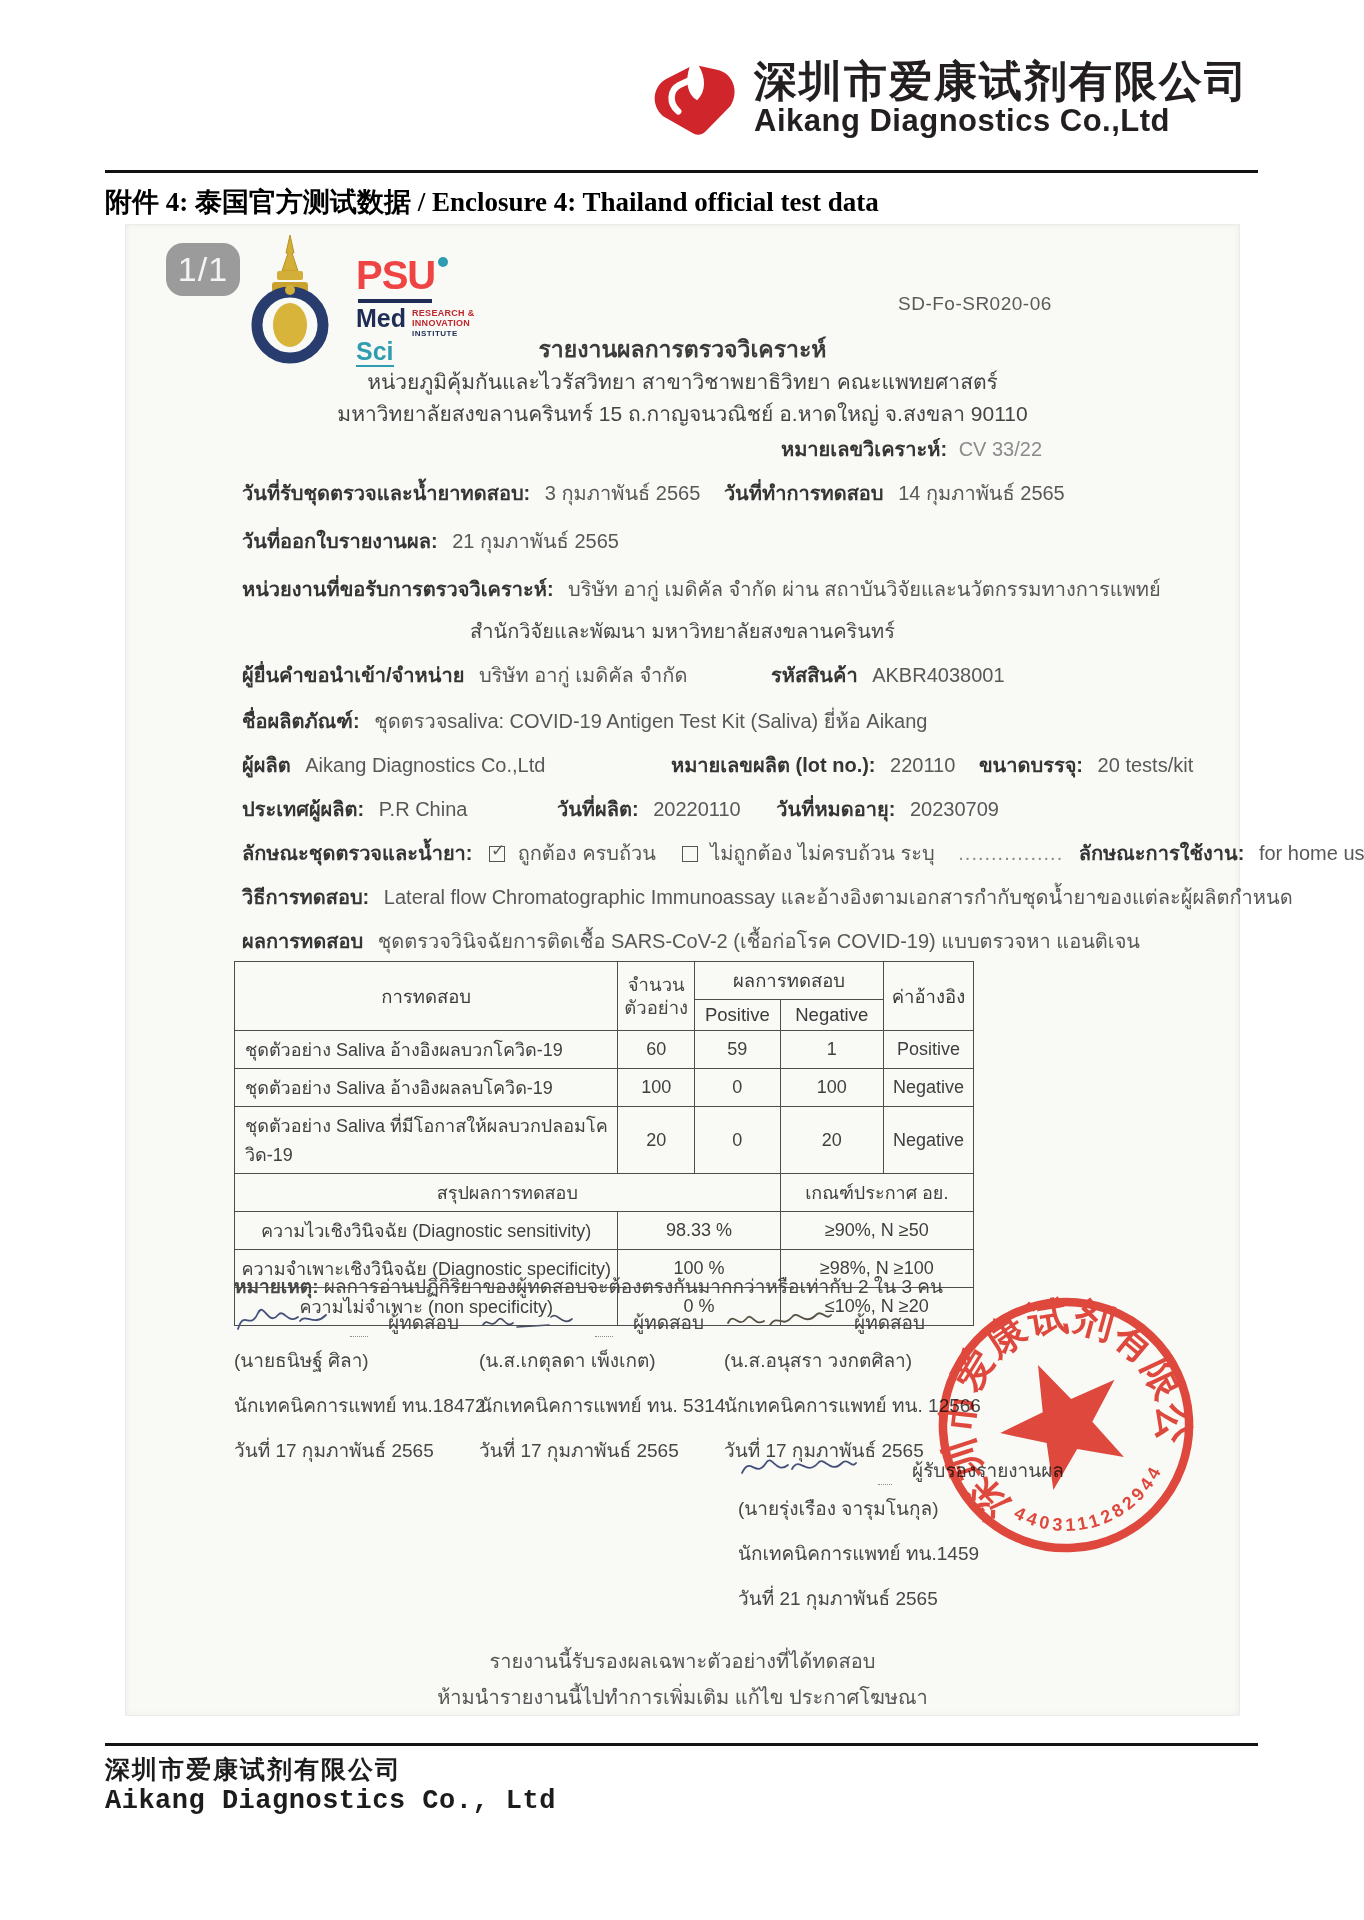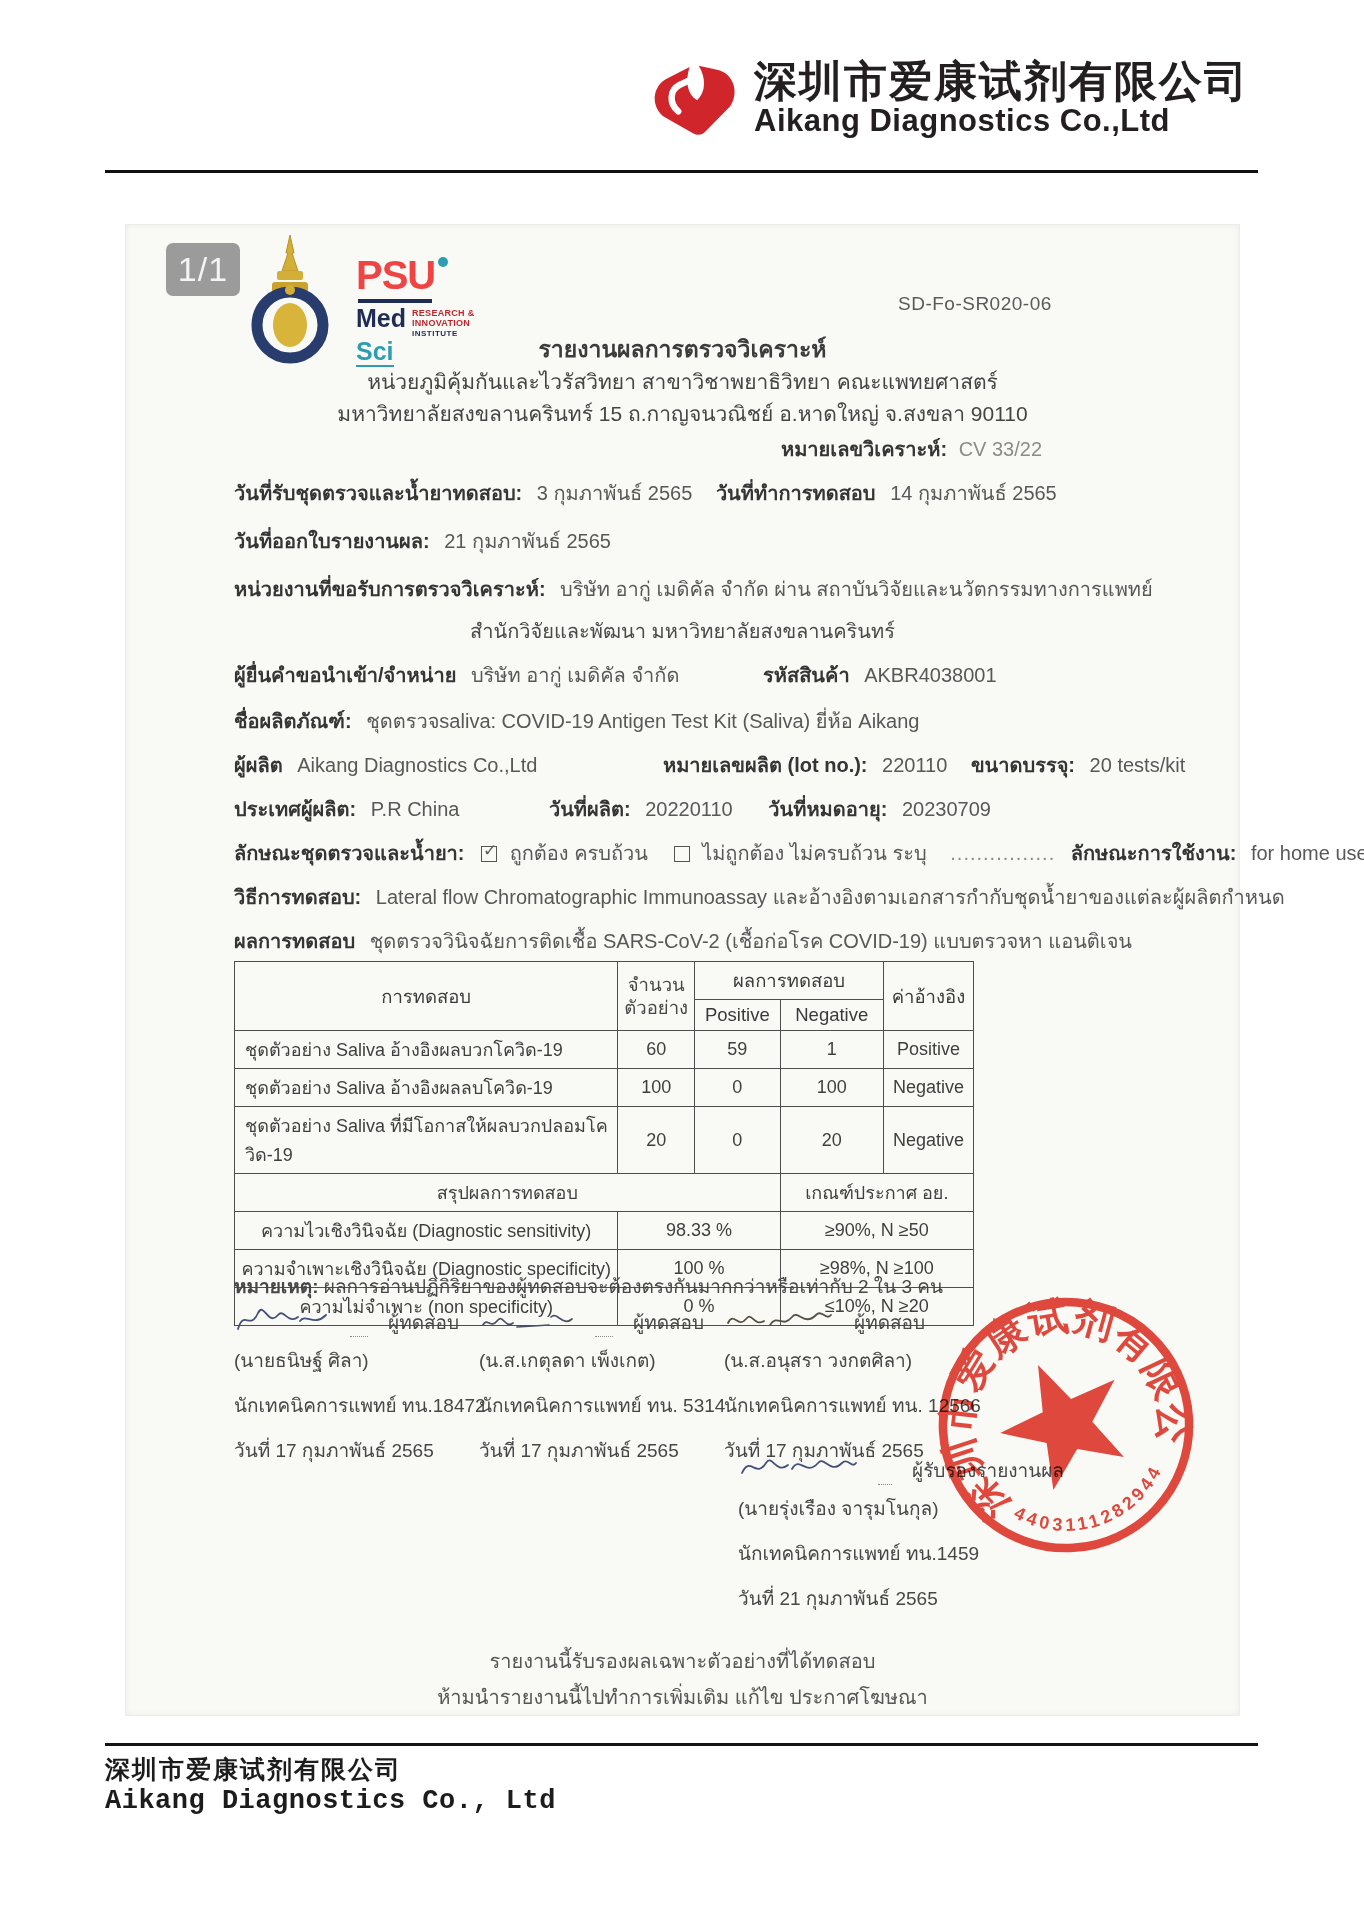--- a/index.html
+++ b/index.html
@@ -15,21 +15,21 @@
   .hdr-rule { position:absolute; left:105px; top:170px; width:1153px; height:3px; background:#111; }
   .doc-title { position:absolute; left:105px; top:184px; font-size:27px; font-weight:bold; color:#000;
                font-family:"Liberation Serif", serif; white-space:nowrap; }
 
   
   .scan { position:absolute; left:125px; top:224px; width:1115px; height:1492px;
           background:#f9f9f6; border:1px solid #ececea; box-shadow:0 0 6px rgba(0,0,0,0.06) inset; }
   .scan * { color:#474747; }
 
   .badge { position:absolute; left:40px; top:18px; width:74px; height:53px; background:#9b9b9b;
-           border-radius:7px; color:#f4f4f4; font-size:34px; display:flex; align-items:center;
+           border-radius:17px; color:#f4f4f4; font-size:34px; display:flex; align-items:center;
            justify-content:center; letter-spacing:1px; }
   .badge span{color:#f4f4f4;}
 
   .emblem { position:absolute; left:116px; top:8px; }
   .psu { position:absolute; left:230px; top:30px; width:160px; }
   .psu-mono { font-size:40px; font-weight:800; color:#ef4444; letter-spacing:-1px; line-height:1; }
   .psu-dot { display:inline-block; width:10px; height:10px; border-radius:50%; background:#2e9db0;
              vertical-align:top; margin-left:3px; margin-top:2px; }
   .psu-bar { width:74px; height:4px; background:#1f2d56; margin:4px 0 3px 2px; }
   .psu-row { display:flex; align-items:flex-start; gap:6px; }
@@ -42,21 +42,21 @@
   .form-code { position:absolute; left:772px; top:68px; font-size:19px; color:#5a5a5a; letter-spacing:0.5px; }
 
   .h-line { position:absolute; left:0; width:100%; text-align:center; white-space:nowrap; }
   .h1 { top:106px; font-size:23px; font-weight:600; color:#3c3c3c; }
   .h2 { top:140px; font-size:21px; color:#454545; }
   .h3 { top:172px; font-size:21px; color:#454545; }
   .analysis { position:absolute; left:655px; top:208px; font-size:20px; white-space:nowrap; }
   .analysis .lbl { font-weight:bold; color:#353535; }
   .analysis .val { color:#8b8b8b; margin-left:6px; }
 
-  .line { position:absolute; left:108px; font-size:20px; white-space:nowrap; color:#4a4a4a;text-align:center; }
+  .line { position:absolute; left:116px; font-size:20px; white-space:nowrap; color:#4a4a4a;text-align:center; }
   .line .lbl { font-weight:bold; color:#353535; margin-right:9px; }
   .line .val { color:#585858; margin-right:18px; }
   .center-line { left:0; width:100%; text-align:center; }
 
   .cb { display:inline-block; width:16px; height:16px; border:1.6px solid #555; vertical-align:-2px;
         margin:0 7px 0 2px; position:relative; background:#f9f9f6; }
   .cb .tick { position:absolute; left:1px; top:-7px; font-size:17px; color:#5f5f5f; }
   .dots { color:#8a8a8a; letter-spacing:1px; margin-right:10px; }
 
   
@@ -105,20 +105,21 @@
         <path d="M31,57 C22,47 25,33 36,29 L55,23" stroke="#fff" stroke-width="7" fill="none" stroke-linecap="round"></path>
       </g>
     </svg>
     <div class="hdr-text">
       <div class="hdr-cn">深圳市爱康试剂有限公司</div>
       <div class="hdr-en">Aikang Diagnostics Co.,Ltd</div>
     </div>
   </header>
   <div class="hdr-rule"></div>
 
+  <div class="doc-title">附件 4:  泰国官方测试数据  / Enclosure 4: Thailand official test data</div>
 
   <section class="scan">
 
     <div class="badge">
       <span>1/1</span>
     </div>
 
     <svg class="emblem" width="96" height="132" viewBox="0 0 96 132">
       <polygon points="48,2 52,20 50,20 56,38 40,38 46,20 44,20" fill="#d4af37" stroke="#b8922a" stroke-width="1"></polygon>
       <rect x="35" y="38" width="26" height="9" rx="2" fill="#d4af37"></rect>

